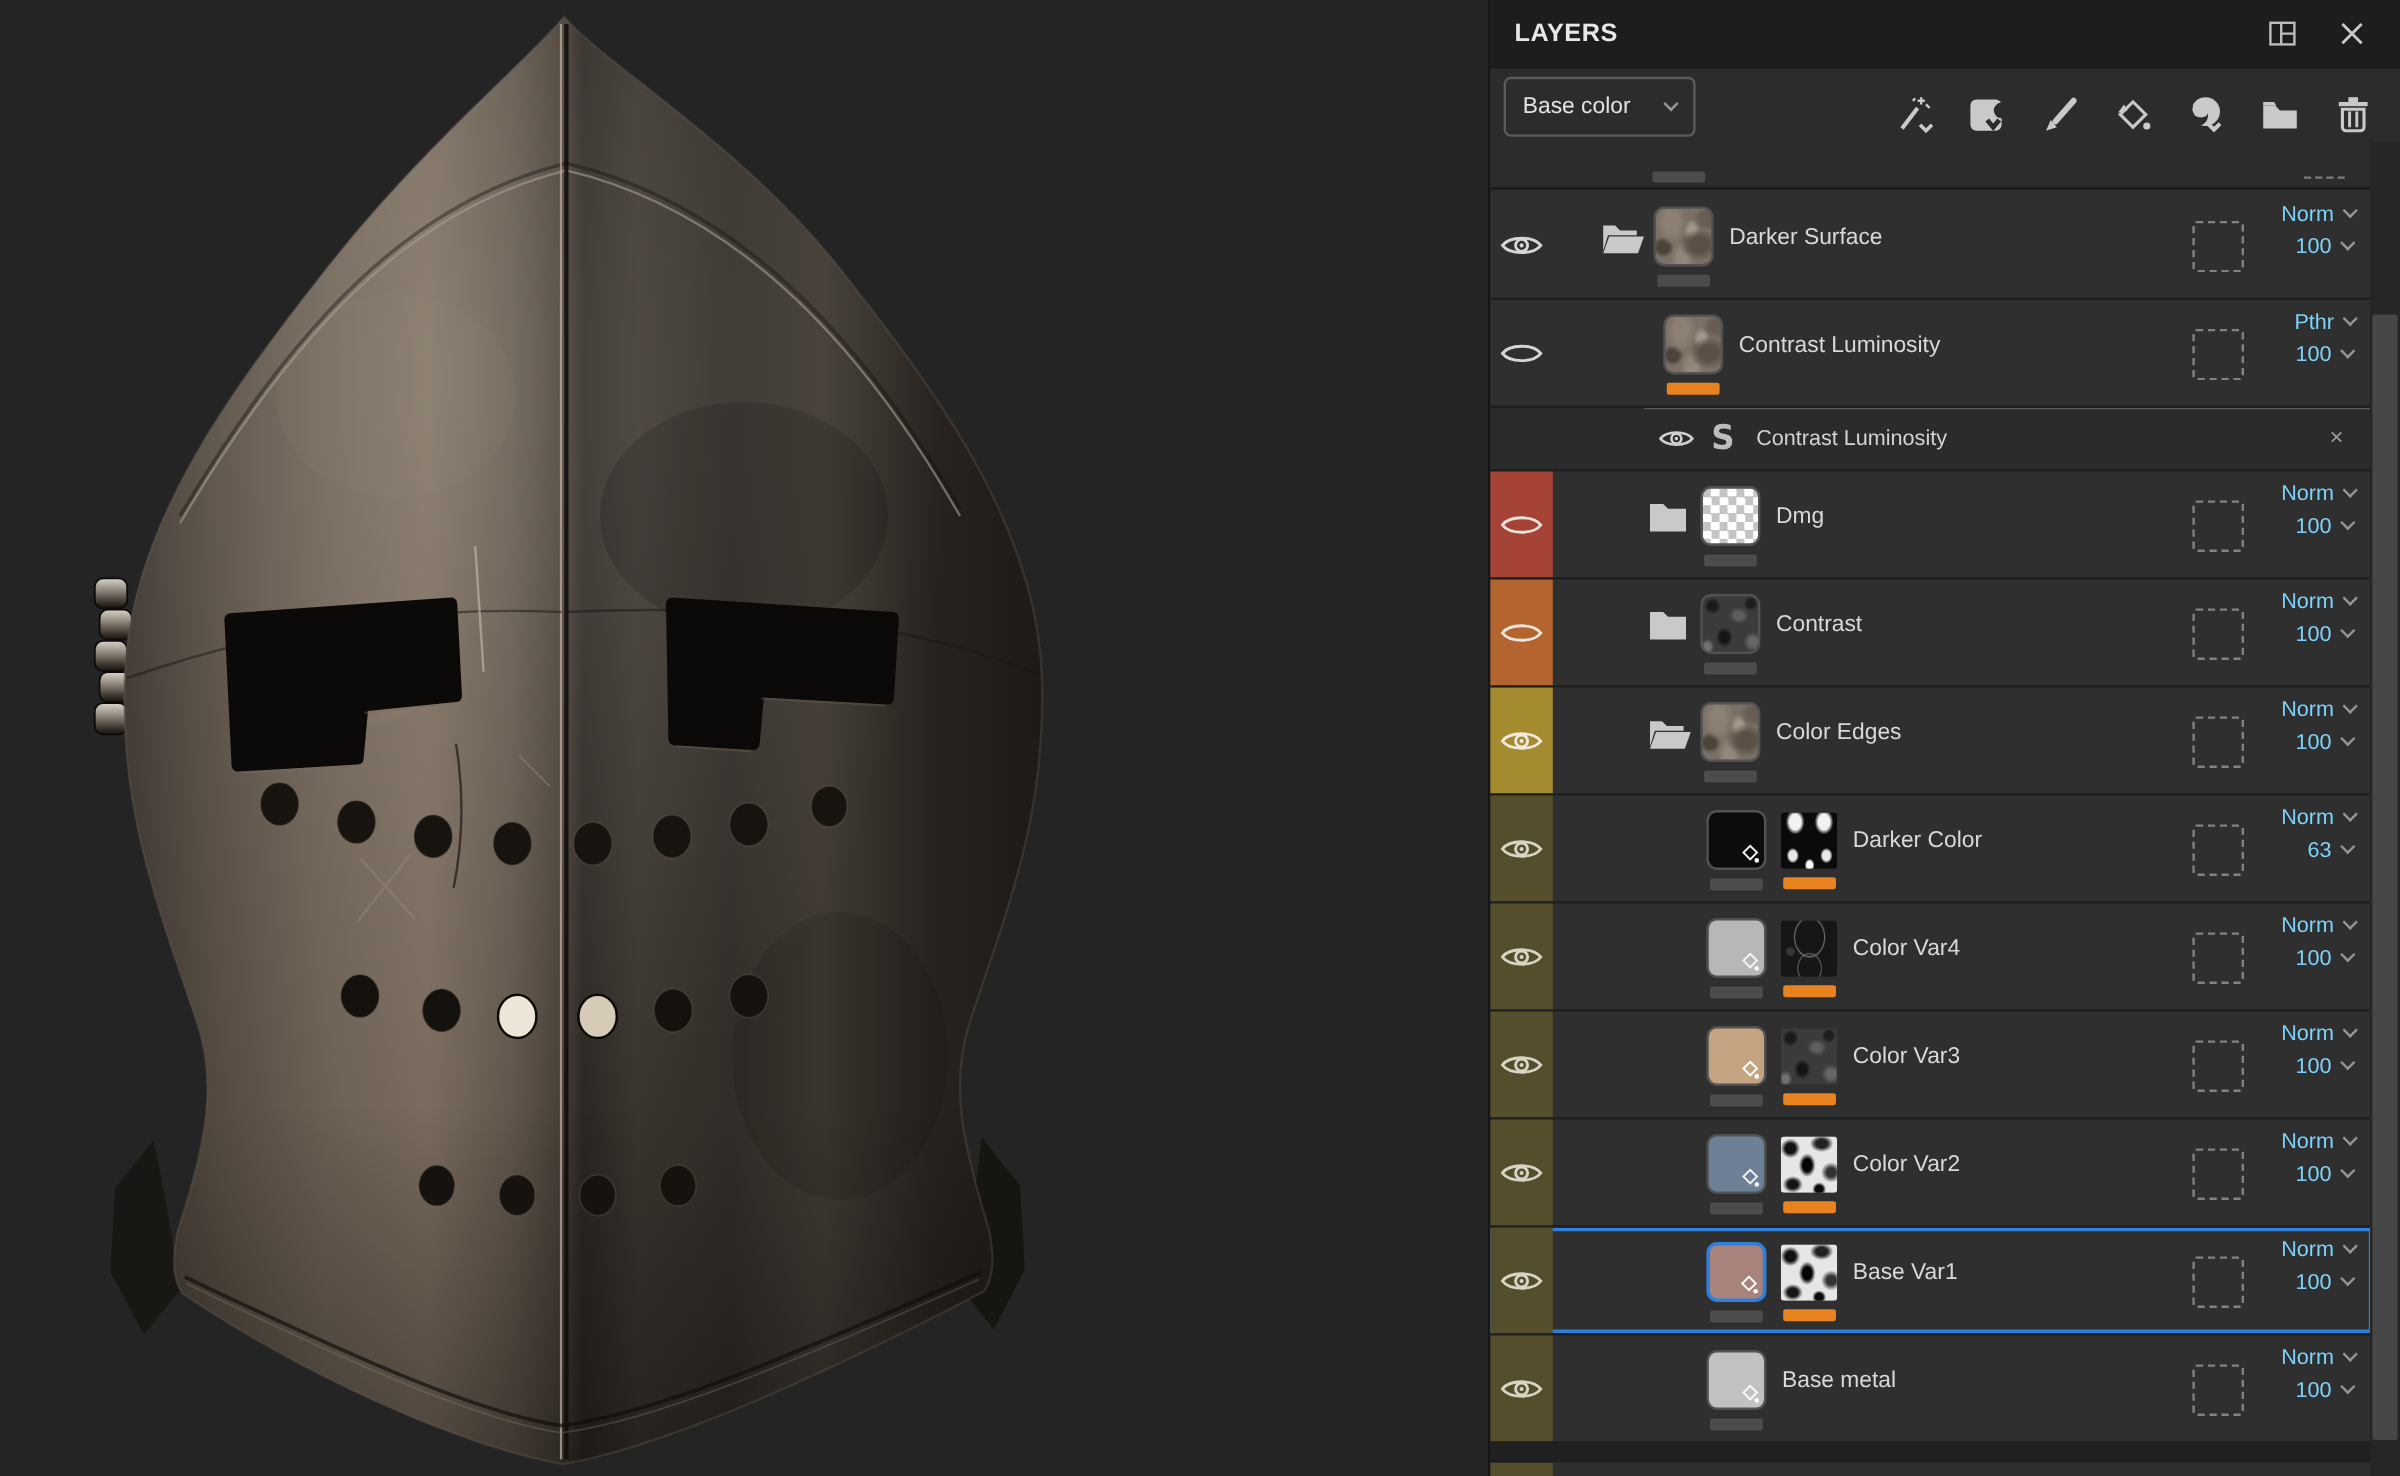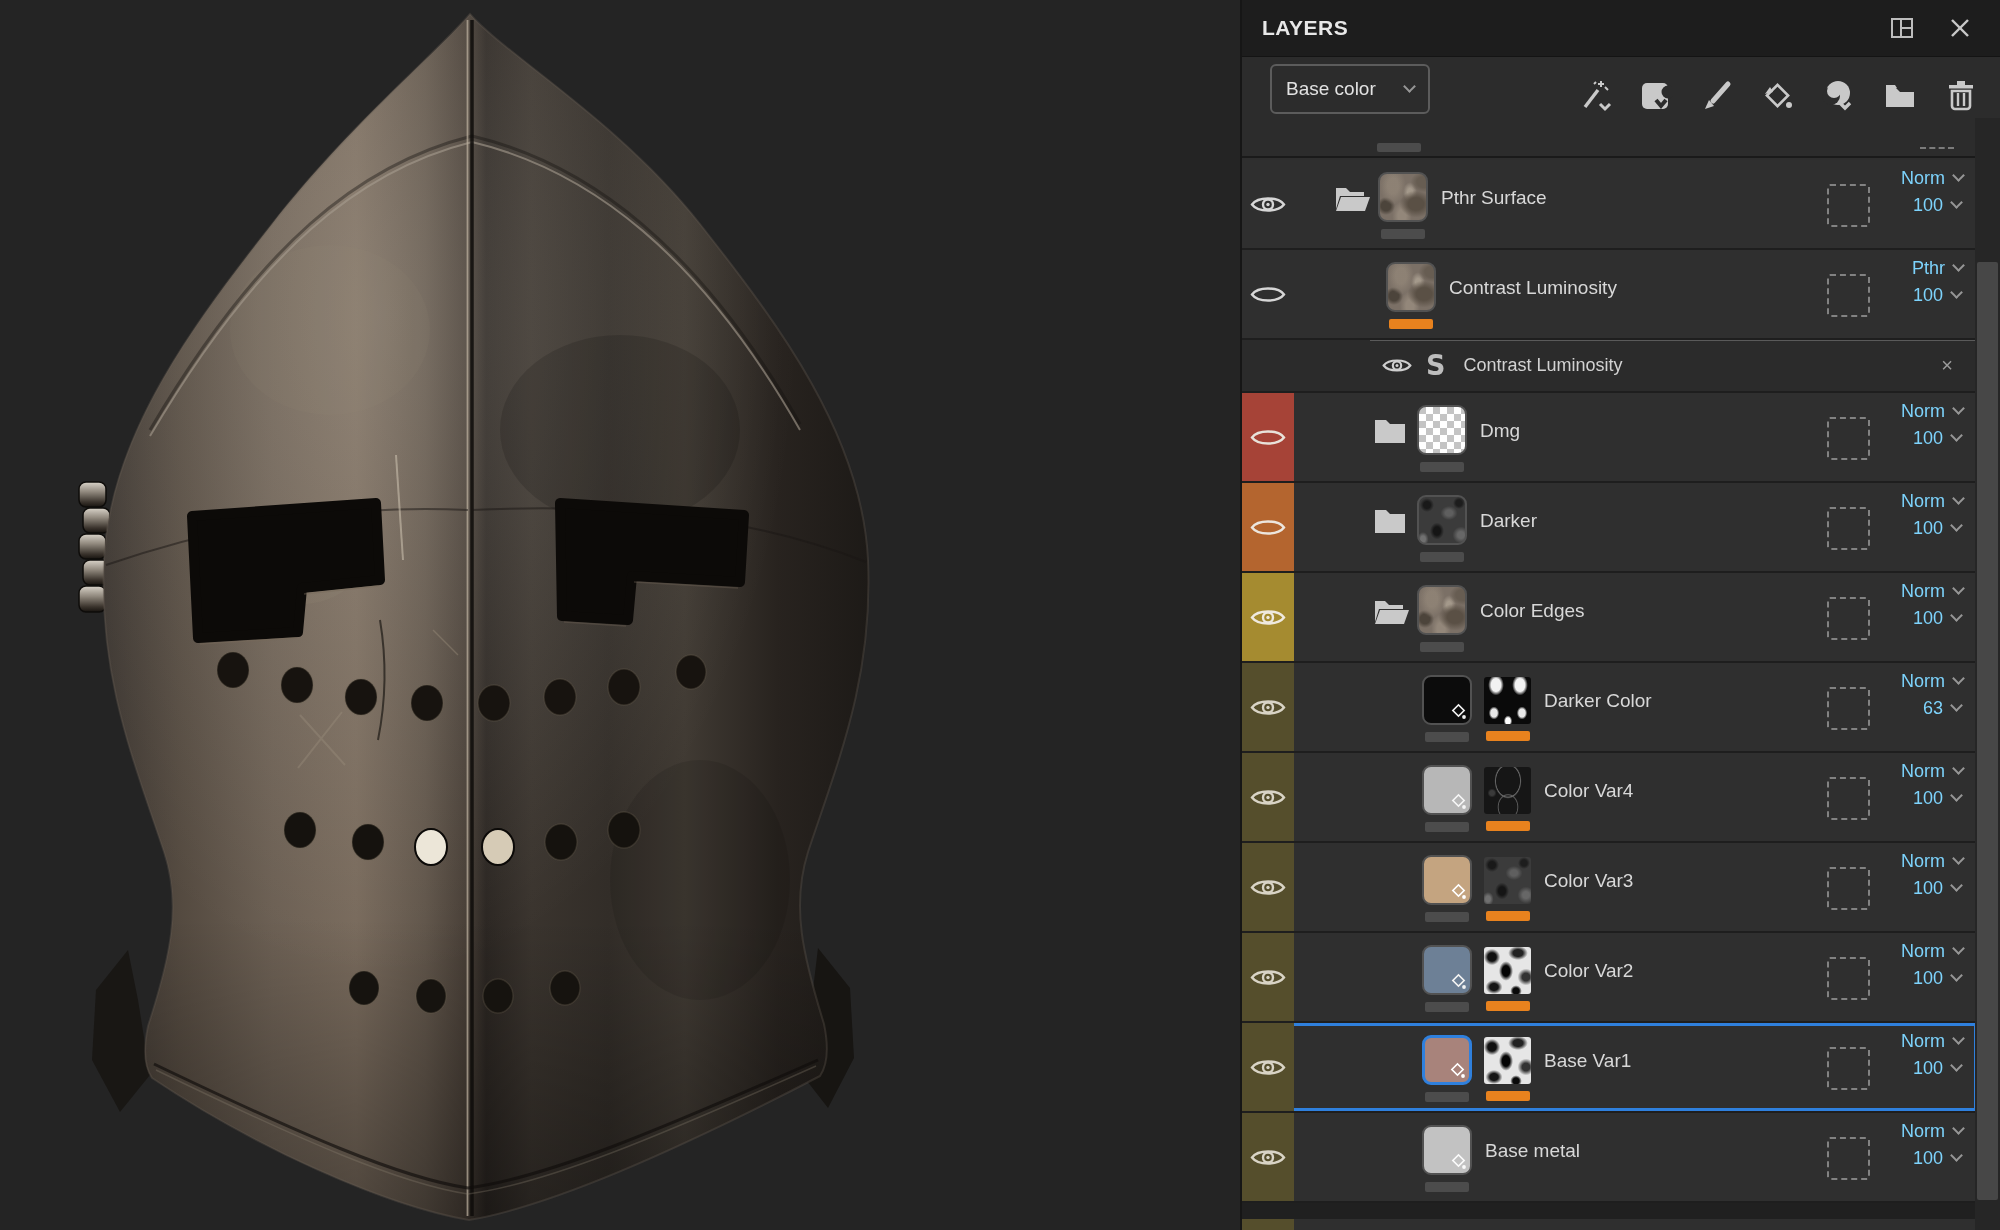--- a/index.html
+++ b/index.html
@@ -16,21 +16,21 @@
            border-left:2px solid #161616; color:#d6d6d6; }
 
   .panel-header { height:57px; background:#1d1d1d; display:flex; align-items:center;
                   padding:0 20px; border-bottom:1px solid #141414; }
   .panel-title { font-size:21px; font-weight:bold; letter-spacing:0.5px; color:#e8e8e8; }
   .header-spacer { flex:1; }
   .header-icons { display:flex; align-items:center; gap:34px; margin-right:8px; }
   .hicon { width:24px; height:24px; display:flex; align-items:center; justify-content:center; cursor:pointer; }
 
   .toolbar { height:101px; background:#2c2c2c; position:relative; border-bottom:2px solid #1a1a1a; }
-  .channel-select { position:absolute; left:28px; top:7px; width:160px; height:50px;
+  .channel-select { position:absolute; left:11px; top:7px; width:160px; height:50px;
                     border:2px solid #5c5c5c; border-radius:6px; display:flex; align-items:center;
                     padding:0 14px; font-size:19px; color:#e2e2e2; cursor:pointer; }
   .channel-select .chev { margin-left:auto; }
   .tool-icons { position:absolute; right:22px; top:22px; display:flex; align-items:center; gap:27px; }
   .ticon { width:34px; height:34px; cursor:pointer; }
 
   
   .cutoff-bar { position:absolute; left:135px; top:86px; width:44px; height:9px;
                 background:#4c4c4c; border-radius:2px; }
   .cutoff-dashes { position:absolute; right:46px; top:90px; width:34px; height:0;
@@ -338,21 +338,21 @@
         <div class="rmain">
           <span class="sp" style="width:40px"></span>
           <svg class="foldericon" viewBox="0 0 36 30">
             <path d="M2,5 L12,5 L16,9 L30,9 L30,13 L6,13 L2,26 Z" fill="#c9c9c9"></path>
             <path d="M7,14 L36,14 L31,28 L2,28 Z" fill="#c9c9c9"></path>
           </svg>
           <div class="thumbcol">
             <div class="thumb t-metal"></div>
             <div class="bar gray"></div>
           </div>
-          <span class="lname">Pthr Surface</span>
+          <span class="lname">Darker Surface</span>
           <div class="rightctl">
             <div class="maskbox"></div>
             <div class="blendline">
               <span>Norm</span>
                 <i class="chev"></i>
               </div>
             <div class="opline">
               <span>100</span>
                 <i class="chev"></i>
               </div>
@@ -436,21 +436,21 @@
         </div>
         <div class="rmain">
           <span class="sp" style="width:79px"></span>
           <svg class="foldericon" viewBox="0 0 36 30">
             <path d="M2,4 L13,4 L17,8 L32,8 L32,27 L2,27 Z" fill="#c9c9c9"></path>
           </svg>
           <div class="thumbcol">
             <div class="thumb t-darknoise"></div>
             <div class="bar gray"></div>
           </div>
-          <span class="lname">Darker</span>
+          <span class="lname">Contrast</span>
           <div class="rightctl">
             <div class="maskbox"></div>
             <div class="blendline">
               <span>Norm</span>
                 <i class="chev"></i>
               </div>
             <div class="opline">
               <span>100</span>
                 <i class="chev"></i>
               </div>

